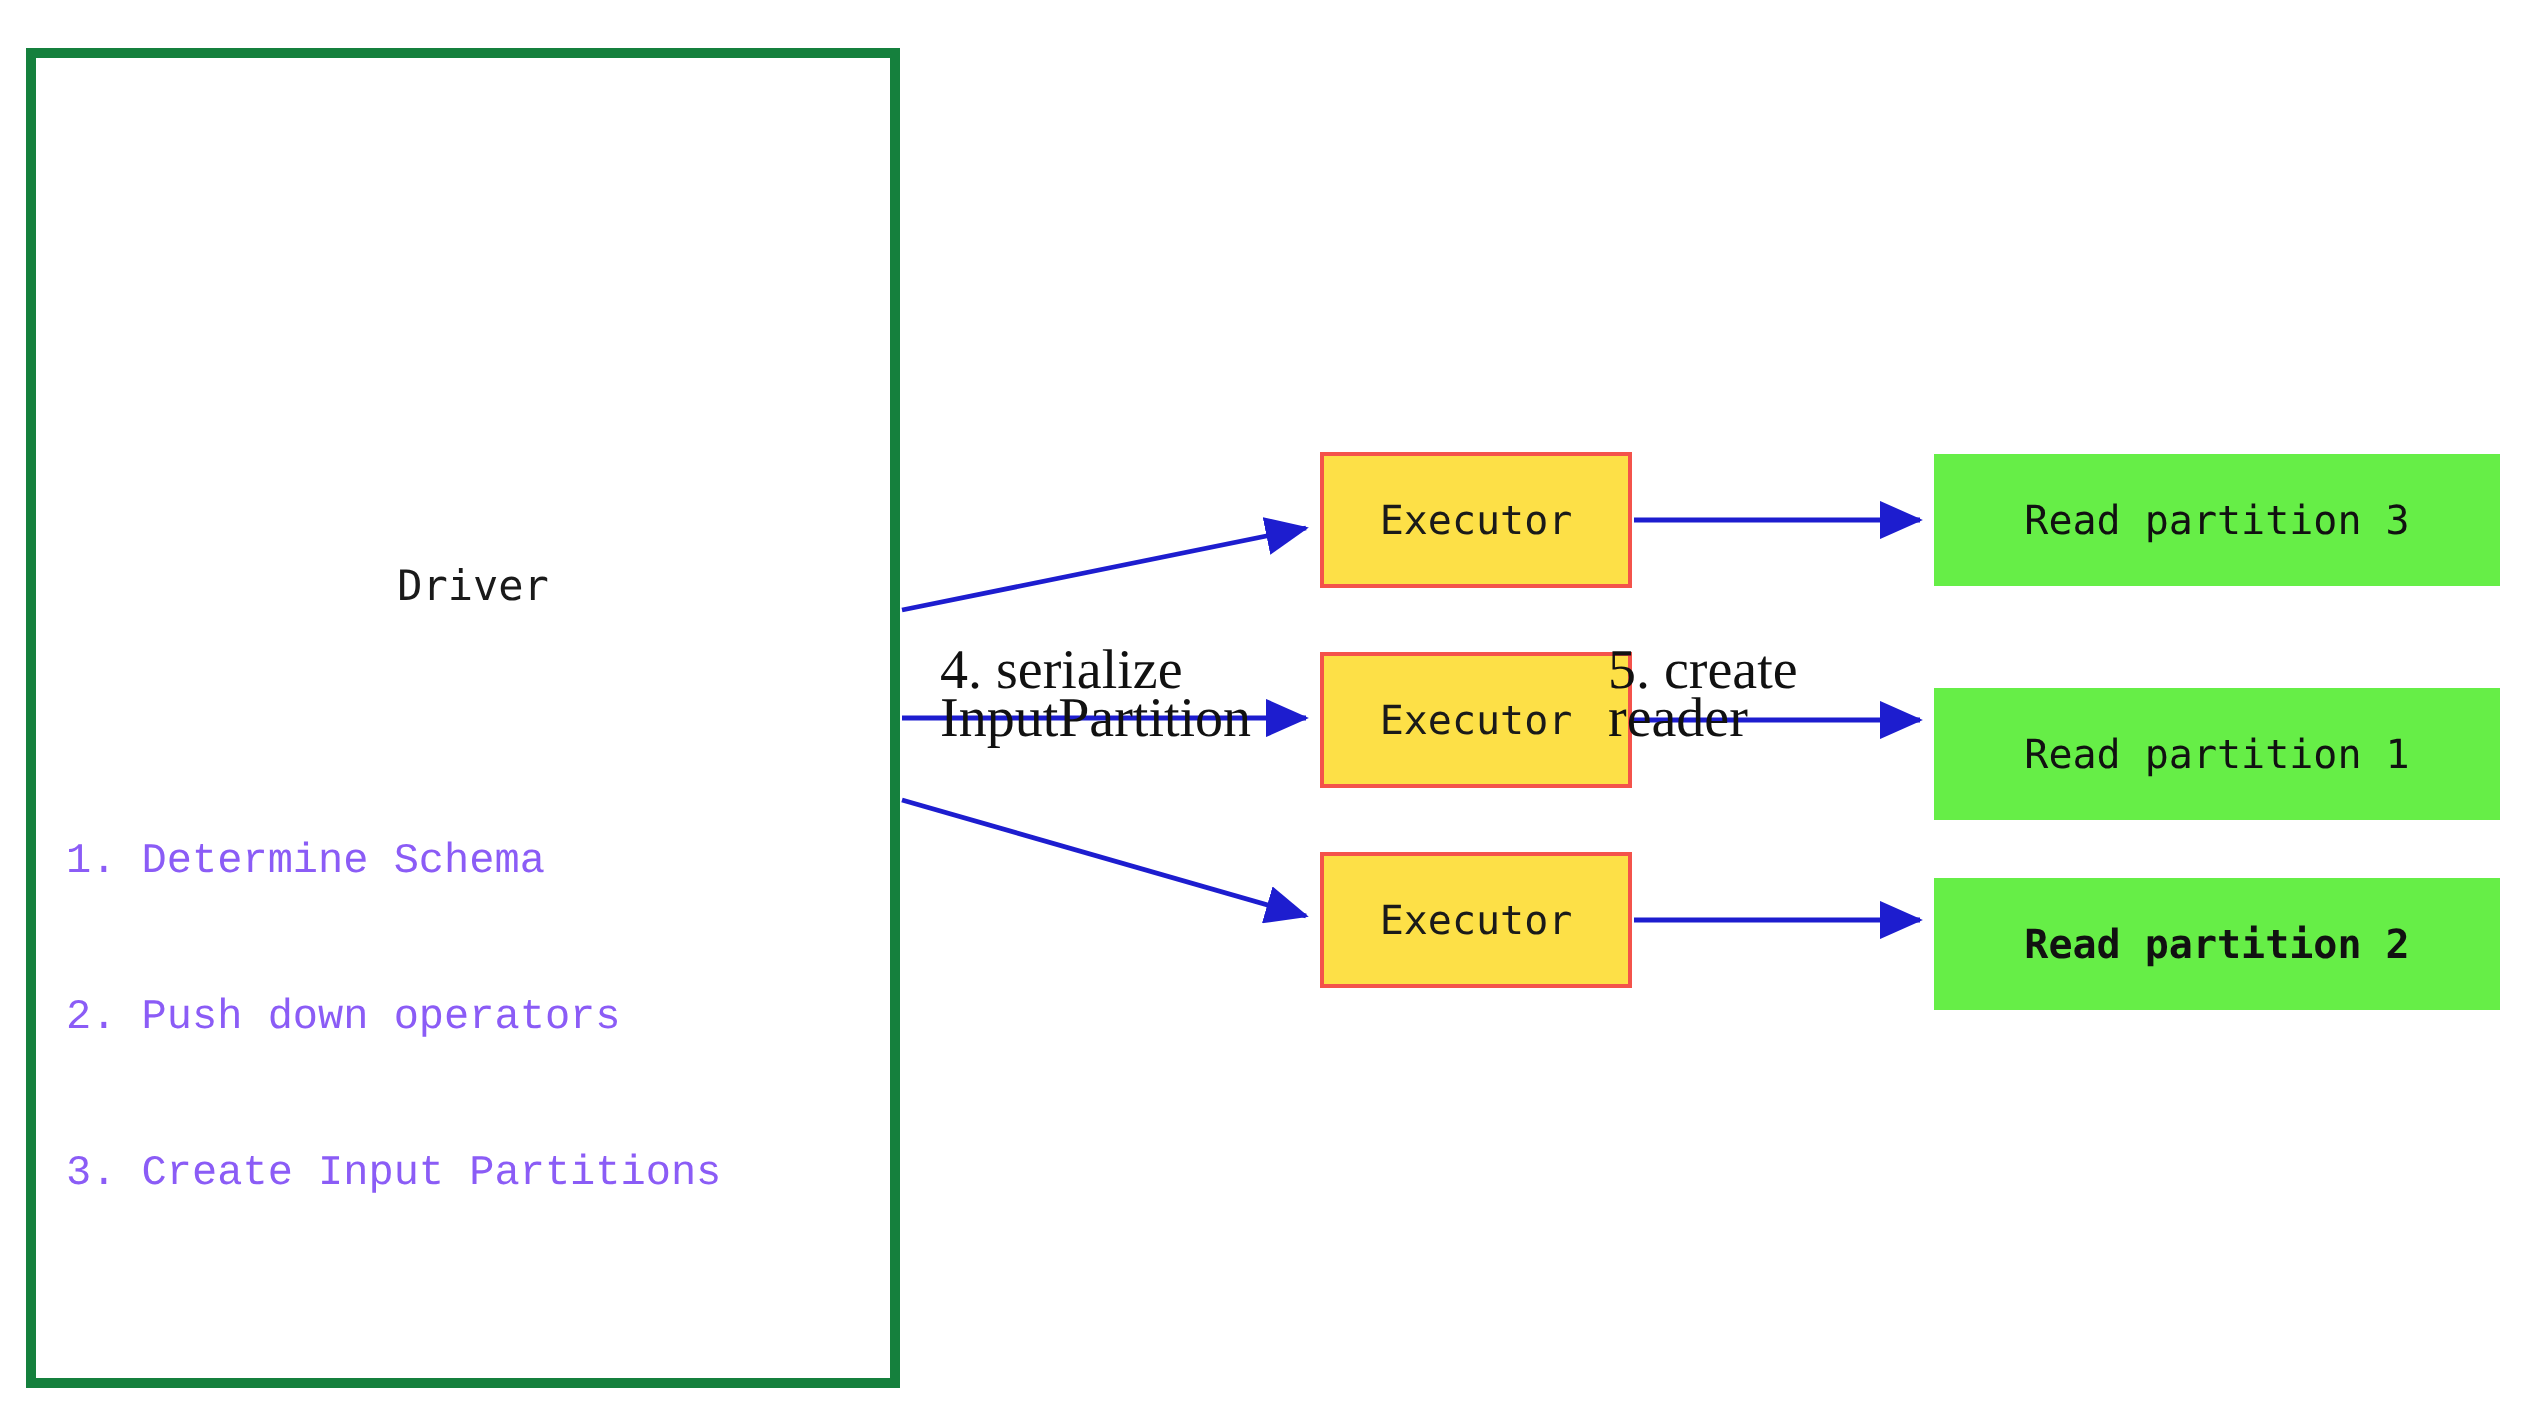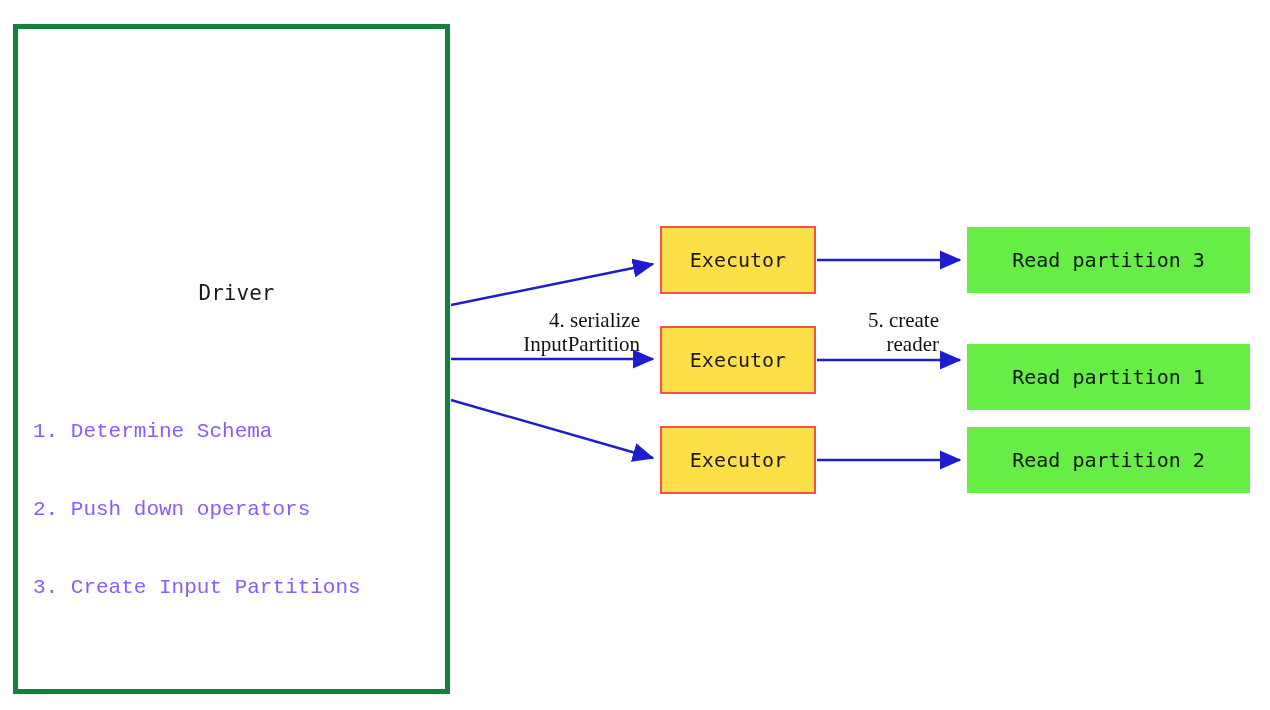--- a/index.html
+++ b/index.html
@@ -80,40 +80,41 @@
     display: flex;
     align-items: center;
     justify-content: center;
     font-family: "DejaVu Sans Mono", "Liberation Mono", monospace;
     font-size: 20px;
     color: #111111;
     white-space: pre;
   }
   .part-1 { top: 227px; }
   .part-2 { top: 344px; }
-  .part-3 { top: 427px; }
+  .part-3 { top: 439px; font-weight: bold; }
 
   
   #arrows {
     position: absolute;
     left: 0;
     top: 0;
     width: 1270px;
     height: 710px;
     pointer-events: none;
   }
 
   
   .edge-label {
     position: absolute;
     font-family: "Liberation Serif", "DejaVu Serif", serif;
-    font-size: 21px;
+    font-size: 28px;
     color: #111111;
-    text-align: right;
+    text-align: left;
     line-height: 24px;
+    margin-top: 16px;
   }
   .label-serialize {
     left: 470px;
     top: 308px;
     width: 170px;
   }
   .label-create {
     left: 804px;
     top: 308px;
     width: 135px;

